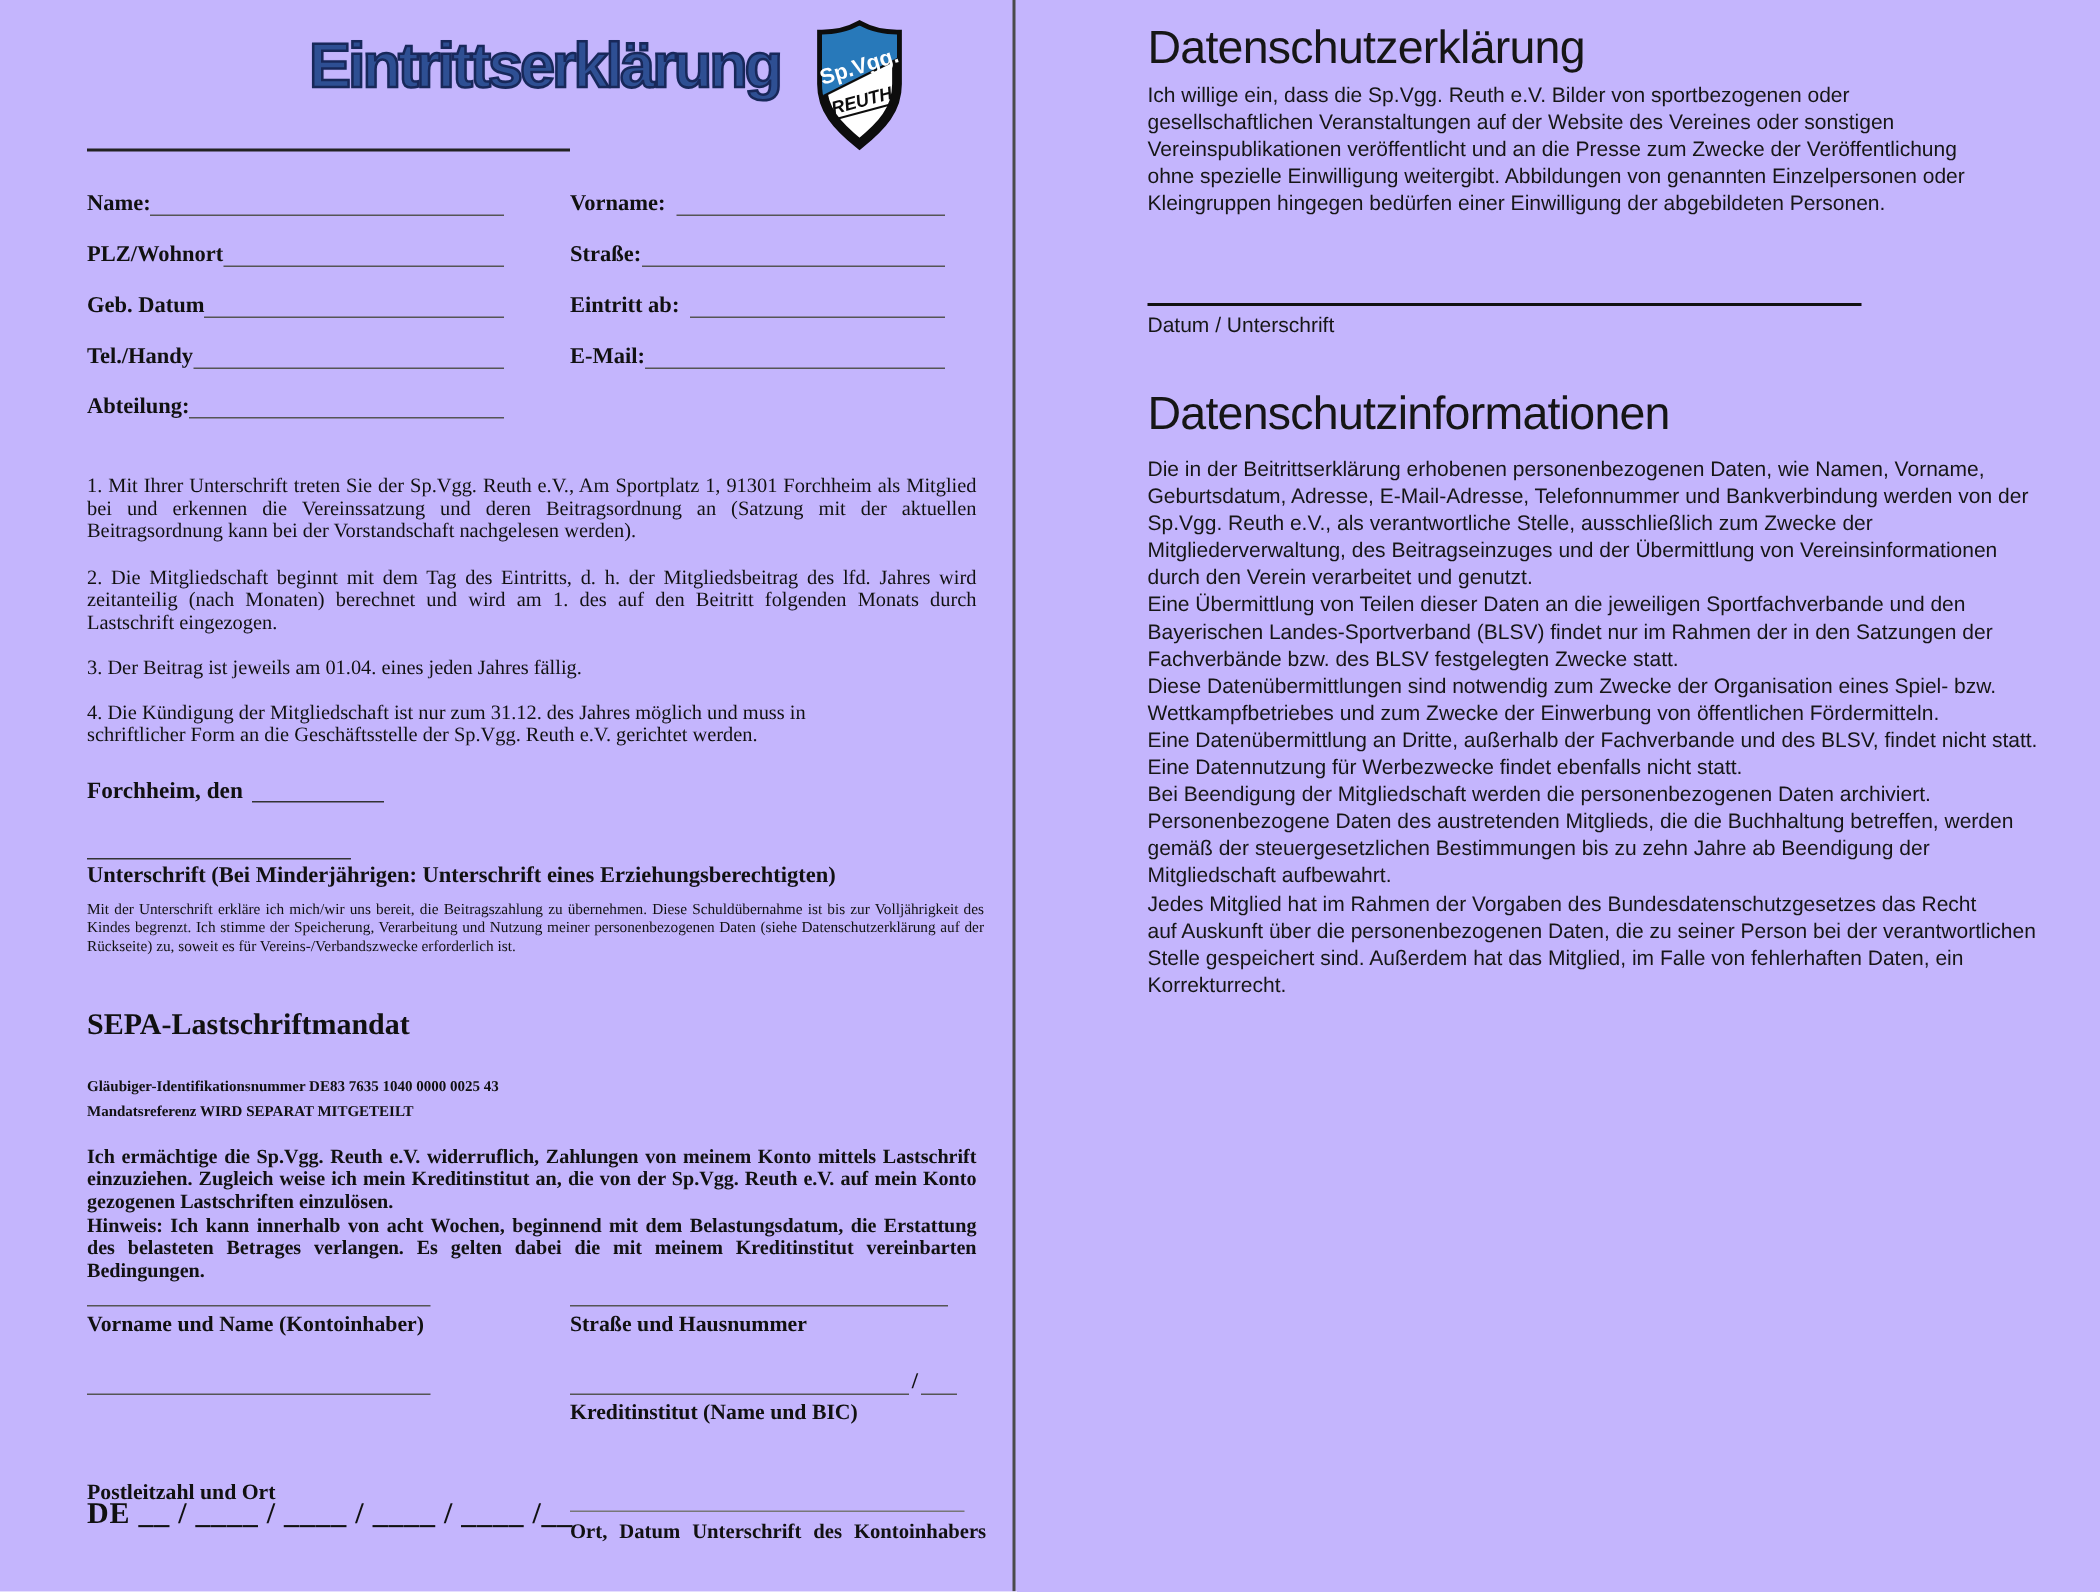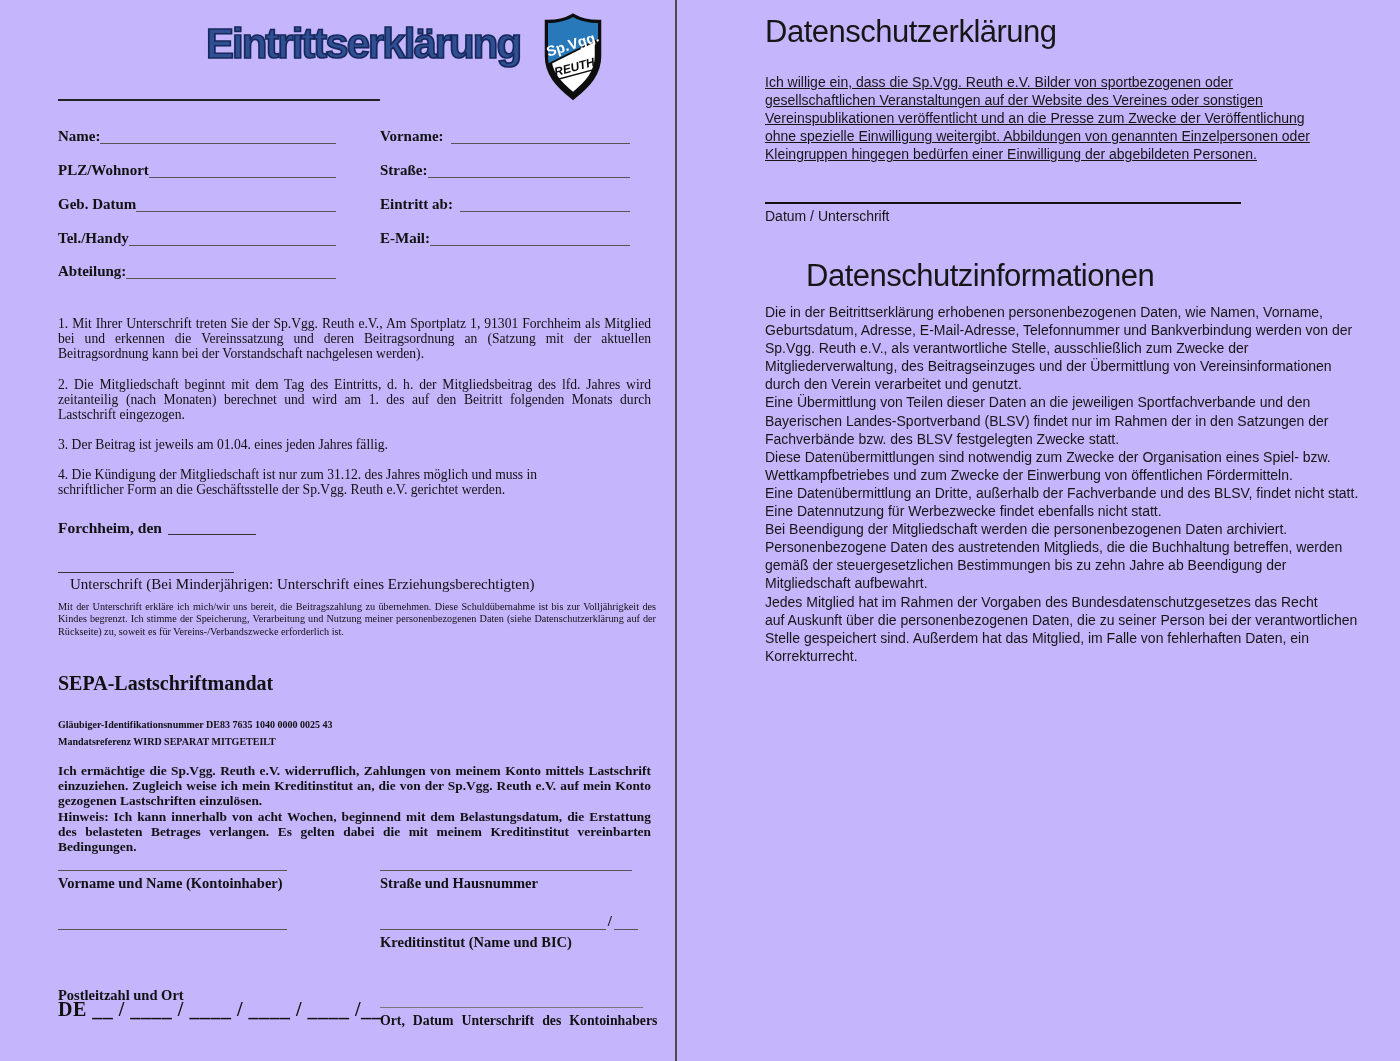--- a/index.html
+++ b/index.html
@@ -18,21 +18,21 @@
 
   .field-row{display:flex;align-items:flex-end;height:20px;}
   .field-label{font-weight:700;font-size:15px;white-space:nowrap;line-height:1;}
   .field-line{flex:1;border-bottom:1.6px solid #555;height:100%;}
 
   .para{left:58px;width:593px;font-size:13.6px;line-height:15.2px;}
   .just{text-align:justify;}
   .preline{white-space:pre-line;}
   .pre{white-space:pre;}
 
-  .bold-label{font-weight:400;font-size:15px;line-height:1.1;margin-left:12px;}
+  .bold-label{font-weight:700;font-size:15px;line-height:1.1;}
   .sig-line{border-top:1.6px solid #333;}
 
   .fine{left:58px;width:598px;font-size:10.2px;line-height:12.4px;text-align:justify;}
 
   .sepa-h{left:58px;top:672px;font-weight:700;font-size:20px;}
   .sepa-id{left:58px;width:600px;font-weight:700;font-size:10px;line-height:16.5px;}
   .sepa-body{left:58px;top:763px;width:593px;font-weight:700;font-size:13.4px;line-height:15.2px;text-align:justify;}
   .sepa-body p{margin:0;padding:0;}
 
   .blank{border-bottom:1.7px solid #555;}
@@ -148,29 +148,29 @@
   <div class="abs blank-label" style="left:380px;top:934px;">Kreditinstitut (Name und BIC)</div>
 
   <div class="abs iban" style="left:58px;top:998px;">DE __ / ____ / ____ / ____ / ____ /__</div>
 
   <div class="abs blank" style="left:380px;top:1007px;width:263px;border-bottom-color:#777;"></div>
   <div class="abs blank-label wide-words" style="left:380px;top:1013px;font-size:13.8px;">Ort, Datum Unterschrift des Kontoinhabers</div>
 
   <div class="abs divider"></div>
 
   <div class="abs r-head" style="top:14px;">Datenschutzerklärung</div>
-  <div class="abs r-body pre" style="top:73px;text-decoration:underline;">Ich willige ein, dass die Sp.Vgg. Reuth e.V. Bilder von sportbezogenen oder
+  <div class="abs r-body pre" style="top:54px;">Ich willige ein, dass die Sp.Vgg. Reuth e.V. Bilder von sportbezogenen oder
 gesellschaftlichen Veranstaltungen auf der Website des Vereines oder sonstigen
 Vereinspublikationen veröffentlicht und an die Presse zum Zwecke der Veröffentlichung
 ohne spezielle Einwilligung weitergibt. Abbildungen von genannten Einzelpersonen oder
 Kleingruppen hingegen bedürfen einer Einwilligung der abgebildeten Personen.</div>
   <div class="abs r-hr"></div>
   <div class="abs r-body" style="top:207px;">Datum / Unterschrift</div>
 
-  <div class="abs r-head" style="top:258px;margin-left:41px;">Datenschutzinformationen</div>
+  <div class="abs r-head" style="top:258px;">Datenschutzinformationen</div>
   <div class="abs r-body pre" style="top:303px;">Die in der Beitrittserklärung erhobenen personenbezogenen Daten, wie Namen, Vorname,
 Geburtsdatum, Adresse, E-Mail-Adresse, Telefonnummer und Bankverbindung werden von der
 Sp.Vgg. Reuth e.V., als verantwortliche Stelle, ausschließlich zum Zwecke der
 Mitgliederverwaltung, des Beitragseinzuges und der Übermittlung von Vereinsinformationen
 durch den Verein verarbeitet und genutzt.
 Eine Übermittlung von Teilen dieser Daten an die jeweiligen Sportfachverbande und den
 Bayerischen Landes-Sportverband (BLSV) findet nur im Rahmen der in den Satzungen der
 Fachverbände bzw. des BLSV festgelegten Zwecke statt.
 Diese Datenübermittlungen sind notwendig zum Zwecke der Organisation eines Spiel- bzw.
 Wettkampfbetriebes und zum Zwecke der Einwerbung von öffentlichen Fördermitteln.

